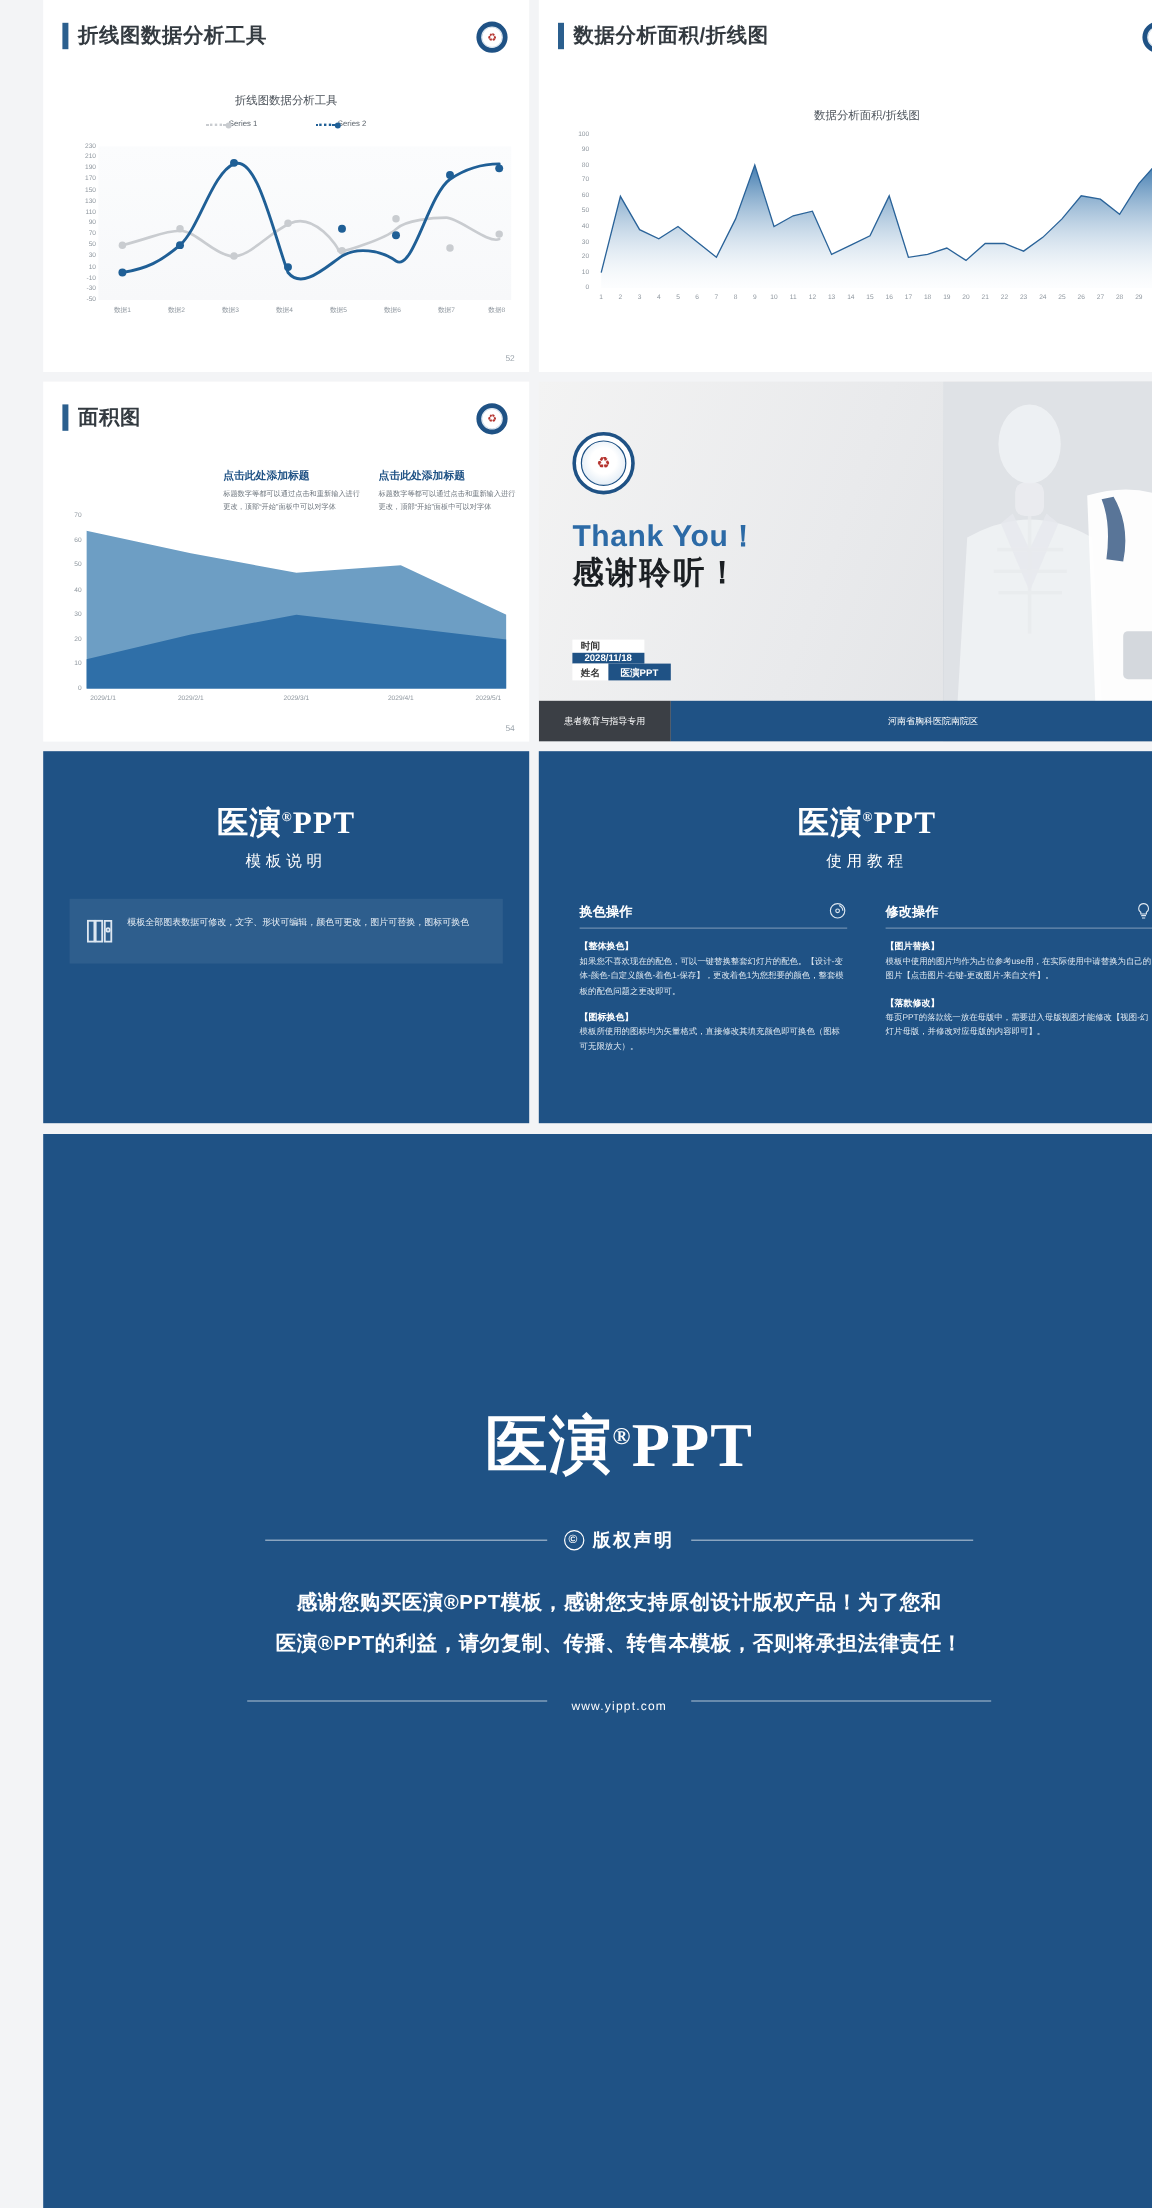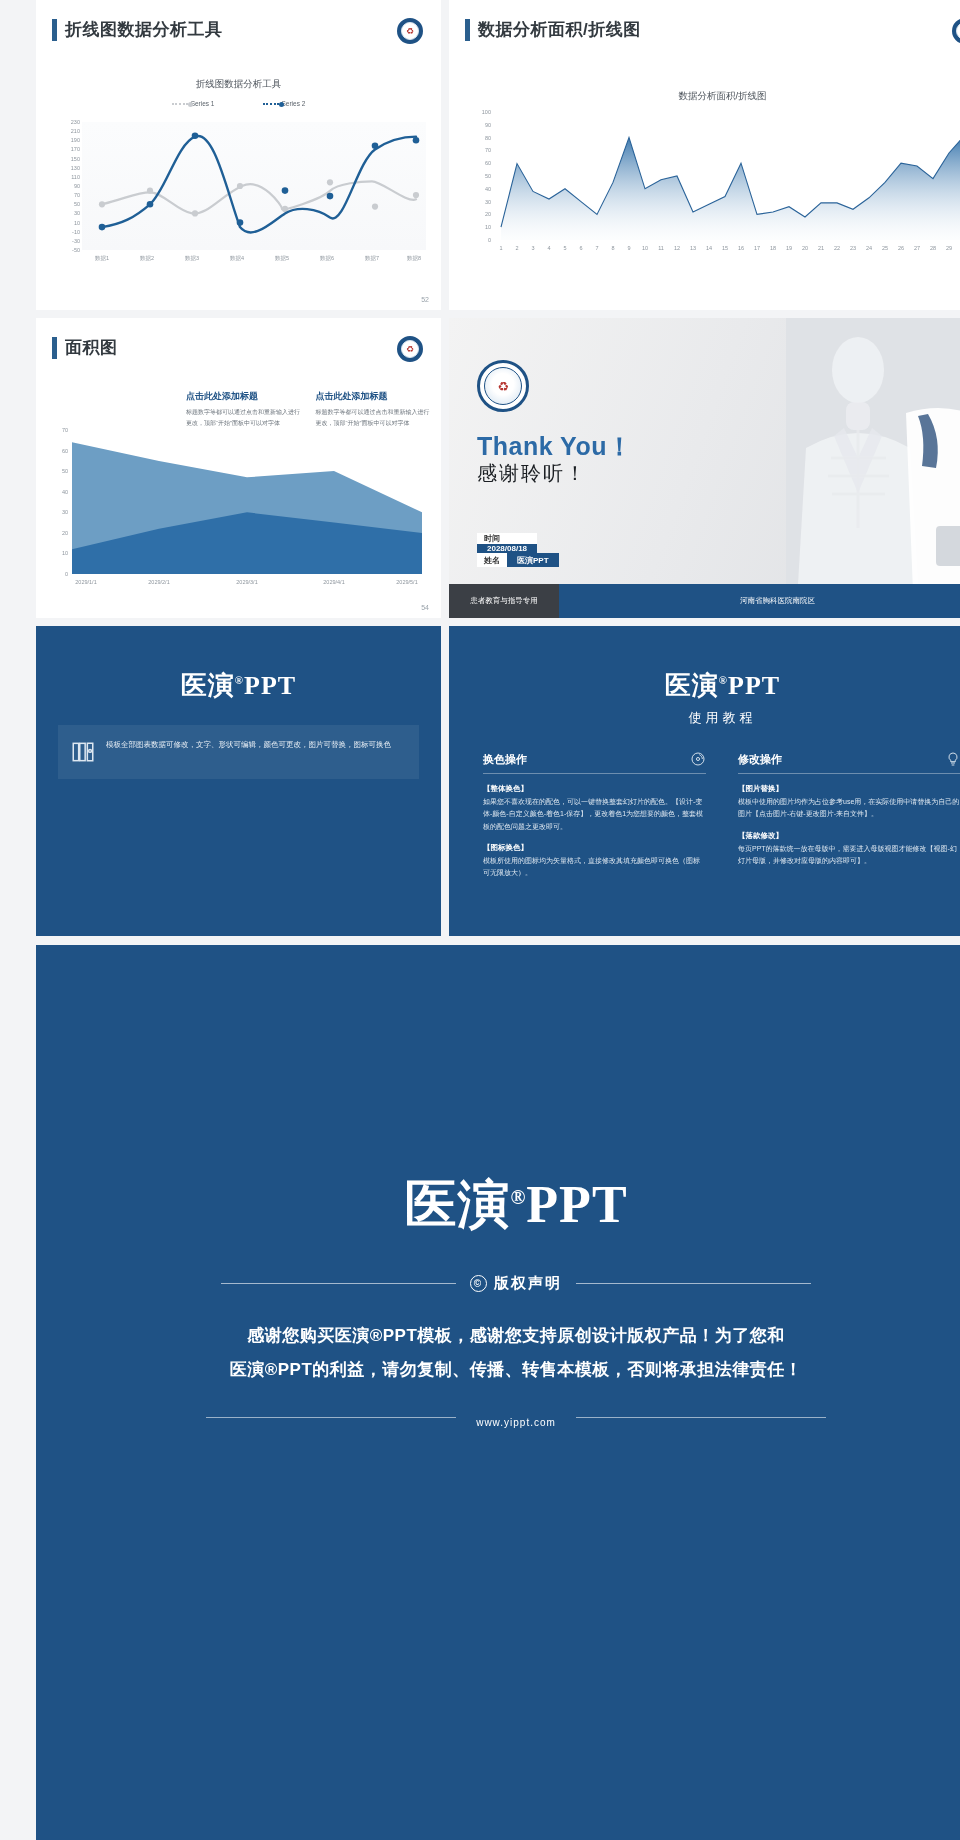--- a/index.html
+++ b/index.html
@@ -76,21 +76,21 @@
     background:#ffffff; border:3px solid #1f5285;
     display:flex; align-items:center; justify-content:center;
   }
   .ty-logo .ring {
     width:38px;height:38px;border-radius:50%;
     background: radial-gradient(circle at 50% 45%, #ffffff 40%, #cfe0ef 100%);
     border:1px solid #1f5285; display:flex;align-items:center;justify-content:center;
     font-size:13px; color:#b5342f; font-weight:bold;
   }
   .ty-en { position:absolute; left:28px; top:112px; font-size:25px; font-weight:bold; color:#2c6aa6; letter-spacing:.5px;}
-  .ty-cn { position:absolute; left:28px; top:142px; font-size:20px; font-weight:normal; color:#1b1f23; letter-spacing:2px;}
+  .ty-cn { position:absolute; left:28px; top:142px; font-size:26px; font-weight:bold; color:#1b1f23; letter-spacing:2px;}
   .ty-field { position:absolute; display:flex; height:14px; font-size:8px; align-items:stretch; }
   .ty-field .k { background:#ffffff; color:#333; padding:0 7px; display:flex;align-items:center; font-weight:bold;}
   .ty-field .v { background:#1f5285; color:#ffffff; padding:0 10px; display:flex;align-items:center; font-weight:bold;}
   .ty-footer { position:absolute; left:0; bottom:0; width:100%; height:34px; display:flex; }
   .ty-footer .f1 { background:#3b3f45; color:#fff; font-size:7.5px; display:flex;align-items:center;justify-content:center; width:110px;}
   .ty-footer .f2 { background:#1f5285; color:#fff; font-size:7.5px; display:flex;align-items:center;justify-content:center; flex:1;}
   .doctor {
     position:absolute; right:0; top:0; width:210px; height:100%;
     background: linear-gradient(130deg,#e3e5e8 0%, #cdd2d8 35%, #e8eaec 100%);
     overflow:hidden;
@@ -371,36 +371,37 @@
 
     <div class="ty-logo">
       <div class="ring">♻</div>
     </div>
 
     <div class="ty-en">Thank You！</div>
     <div class="ty-cn">感谢聆听！</div>
 
     <div class="ty-field" style="left:28px; top:215px;flex-direction:column;">
       <div class="k">时间</div>
-      <div class="v">2028/08/18</div>
+      <div class="v">2028/11/18</div>
     </div>
     <div class="ty-field" style="left:28px; top:235px;">
       <div class="k">姓名</div>
       <div class="v">医演PPT</div>
     </div>
 
     <div class="ty-footer">
       <div class="f1">患者教育与指导专用</div>
       <div class="f2">河南省胸科医院南院区</div>
     </div>
   </div>
 
   <div class="slide blue-slide" style="left:0; top:626px; width:405px; height:310px;">
     <div style="padding-top:42px;">
       <div class="brand"><span>医演</span><sup>®</sup><span>PPT</span></div>
+      <div class="brand-sub">模板说明</div>
     </div>
 
     <div class="cards">
       <div class="card">
         <svg class="card-ico" viewBox="0 0 24 24" fill="none" stroke="currentColor" stroke-width="1.4">
           <rect x="3" y="4" width="5" height="16"></rect>
             <rect x="9" y="4" width="5" height="16"></rect>
             <path d="M16 4h5v16h-5z"></path>
             <circle cx="18.5" cy="11" r="1.3"></circle>
         </svg>

